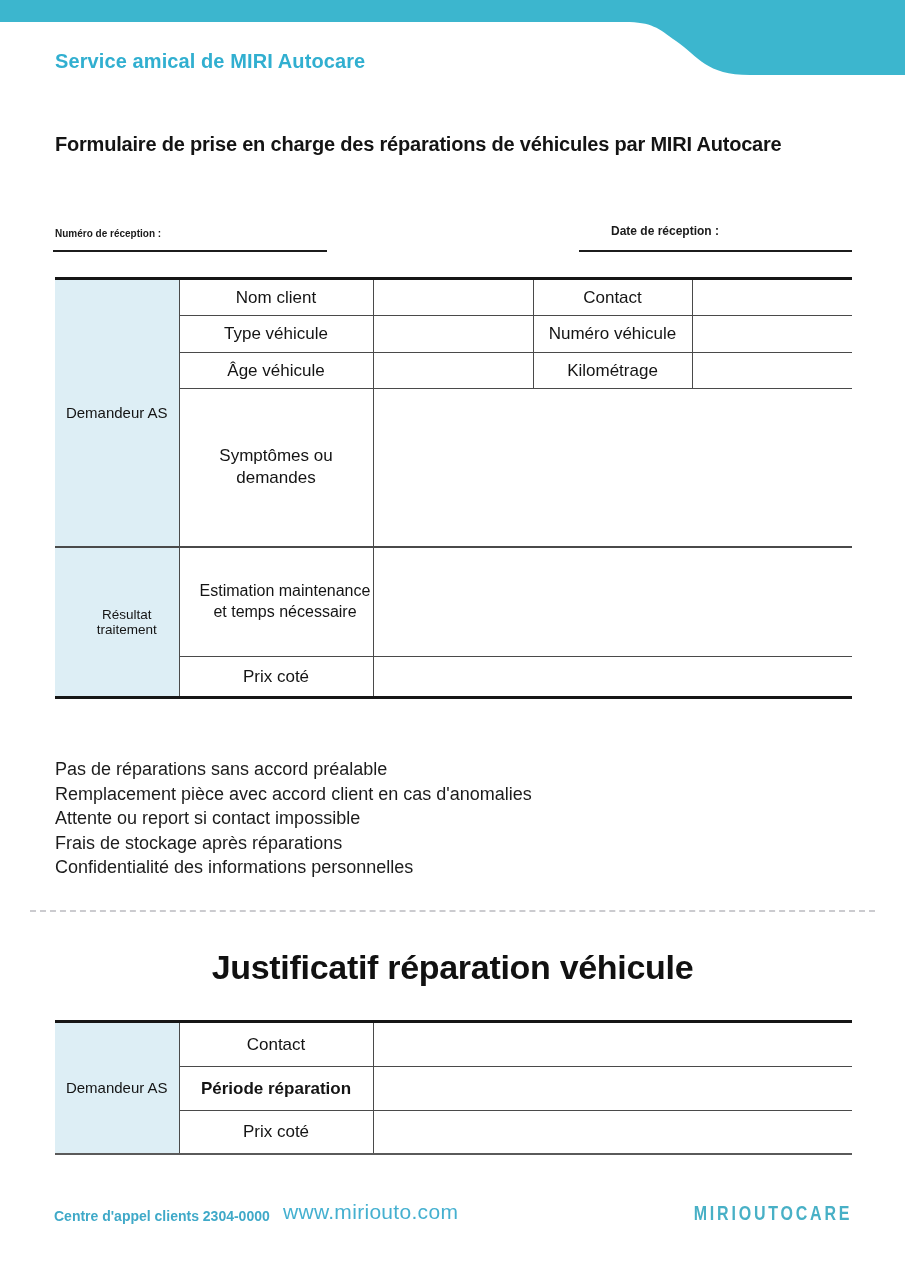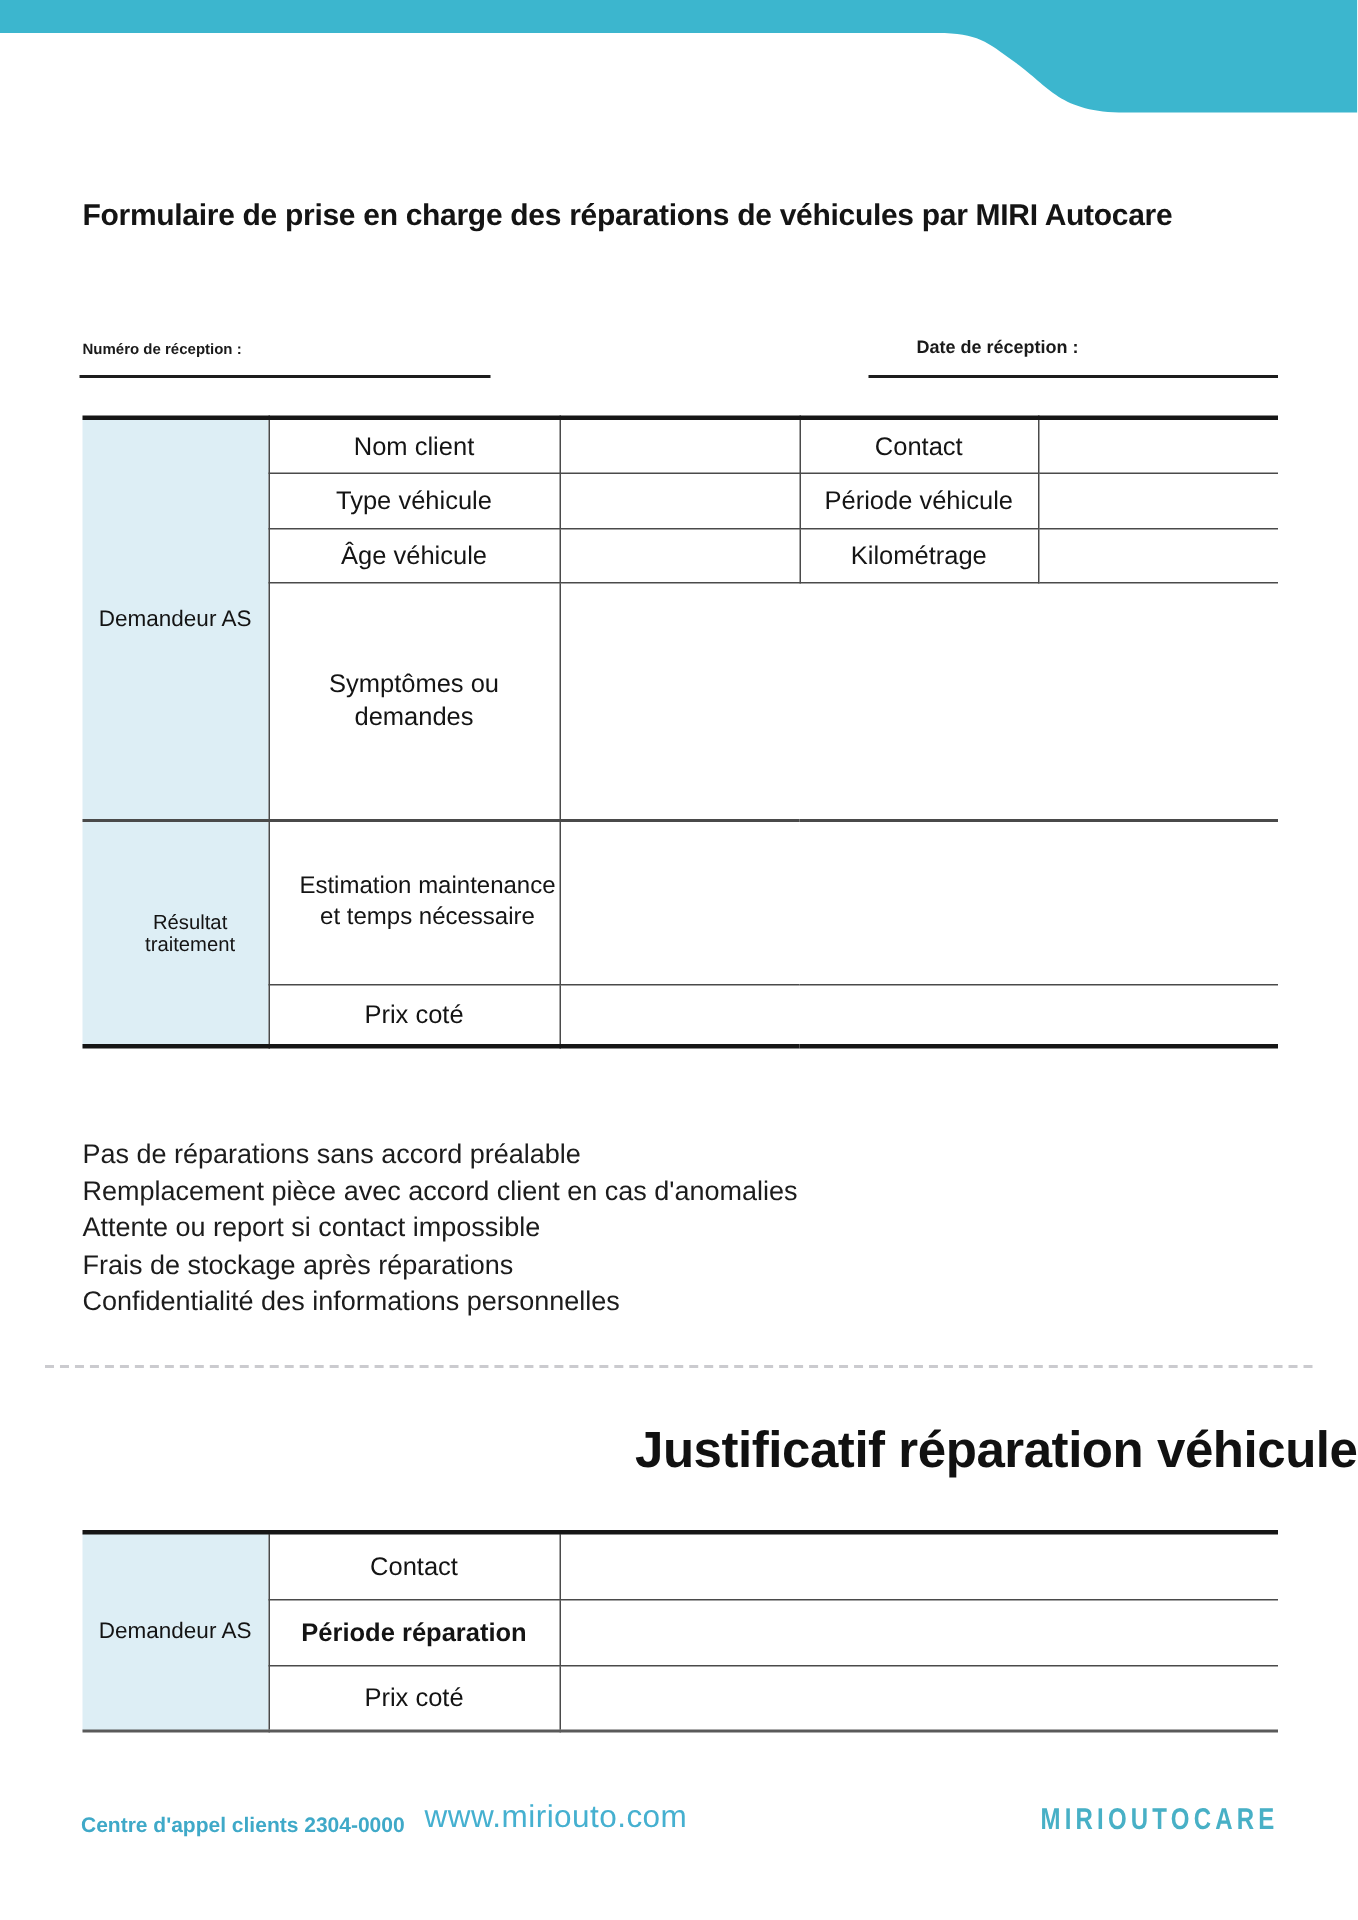--- a/index.html
+++ b/index.html
@@ -80,21 +80,21 @@
     font-size: 18px; line-height: 24.6px; color: #1c1c1c;
   }
 
   
   .dashed-divider {
     position: absolute; left: 30px; top: 910px; width: 845px;
     border-top: 2px dashed #cbcbcf;
   }
   .receipt-title {
     position: absolute; left: 0; top: 948px; width: 905px;
-    text-align: right; font-size: 34px; font-weight: 700; color: #111111;
+    text-align: center; font-size: 34px; font-weight: 700; color: #111111;
     letter-spacing: -0.3px;
   }
 
   
   .footer-call {
     position: absolute; left: 54px; top: 1208px;
     font-size: 14px; font-weight: 700; color: #3fa9c8;
   }
   .footer-site {
     position: absolute; left: 283px; top: 1200px;
@@ -110,20 +110,21 @@
 </style>
 </head>
 <body>
 
 <div class="page">
 
   <svg class="header-shape" viewBox="0 0 905 80" xmlns="http://www.w3.org/2000/svg" aria-hidden="true">
     <path d="M0,0 H905 V75 H750 C706,75 699,57 676,41 C658,28 652,22 625,22 H0 Z" fill="#3cb6ce"></path>
   </svg>
 
+  <div class="tagline">Service amical de MIRI Autocare</div>
 
   <div class="form-title">Formulaire de prise en charge des réparations de véhicules par MIRI Autocare</div>
 
   <div class="rec-num-label">Numéro de réception :</div>
   <div class="rec-date-label">Date de réception :</div>
   <div class="rec-line-1"></div>
   <div class="rec-line-2"></div>
 
   <table class="form-table t1">
     <colgroup>
@@ -137,21 +138,21 @@
       <tr class="r1">
         <td class="blue" rowspan="4">Demandeur AS</td>
         <td>Nom client</td>
         <td></td>
         <td>Contact</td>
         <td class="nr"></td>
       </tr>
       <tr class="r2">
         <td>Type véhicule</td>
         <td></td>
-        <td>Période véhicule</td>
+        <td>Numéro véhicule</td>
         <td class="nr"></td>
       </tr>
       <tr class="r3">
         <td>Âge véhicule</td>
         <td></td>
         <td>Kilométrage</td>
         <td class="nr"></td>
       </tr>
       <tr class="r4">
         <td class="sympt">Symptômes ou demandes</td>

